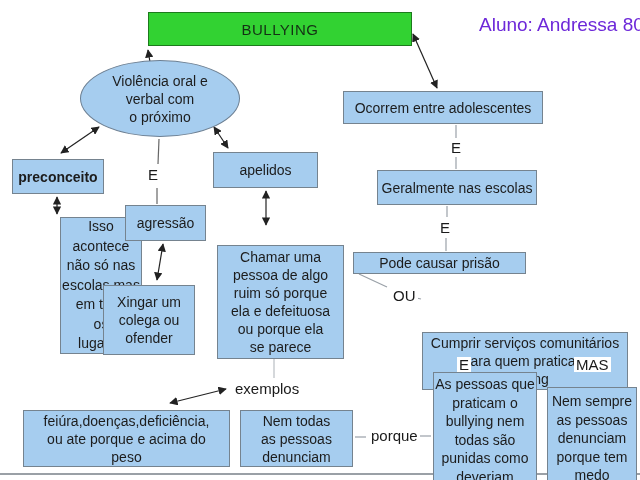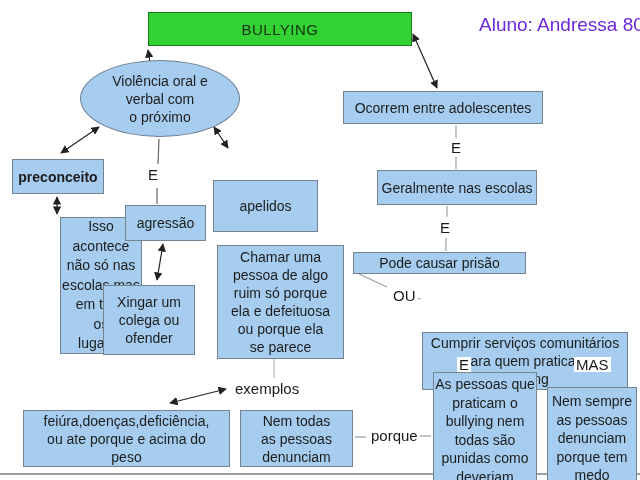--- a/index.html
+++ b/index.html
@@ -101,21 +101,21 @@
 em todo
 os
 lugares</div>
 
   <div class="node" style="left:125px;top:205px;width:81px;height:36px;">agressão</div>
 
   <div class="node" style="left:103px;top:285px;width:92px;height:70px;">Xingar um
 colega ou
 ofender</div>
 
-  <div class="node" style="left:213px;top:152px;width:105px;height:52px;margin-top:28px;">apelidos</div>
+  <div class="node" style="left:213px;top:152px;width:105px;height:36px;">apelidos</div>
 
   <div class="node" style="left:217px;top:245px;width:127px;height:114px;">Chamar uma
 pessoa de algo
 ruim só porque
 ela e defeituosa
 ou porque ela
 se parece</div>
 
   <div class="node" style="left:343px;top:91px;width:200px;height:33px;">Ocorrem entre adolescentes</div>
 

